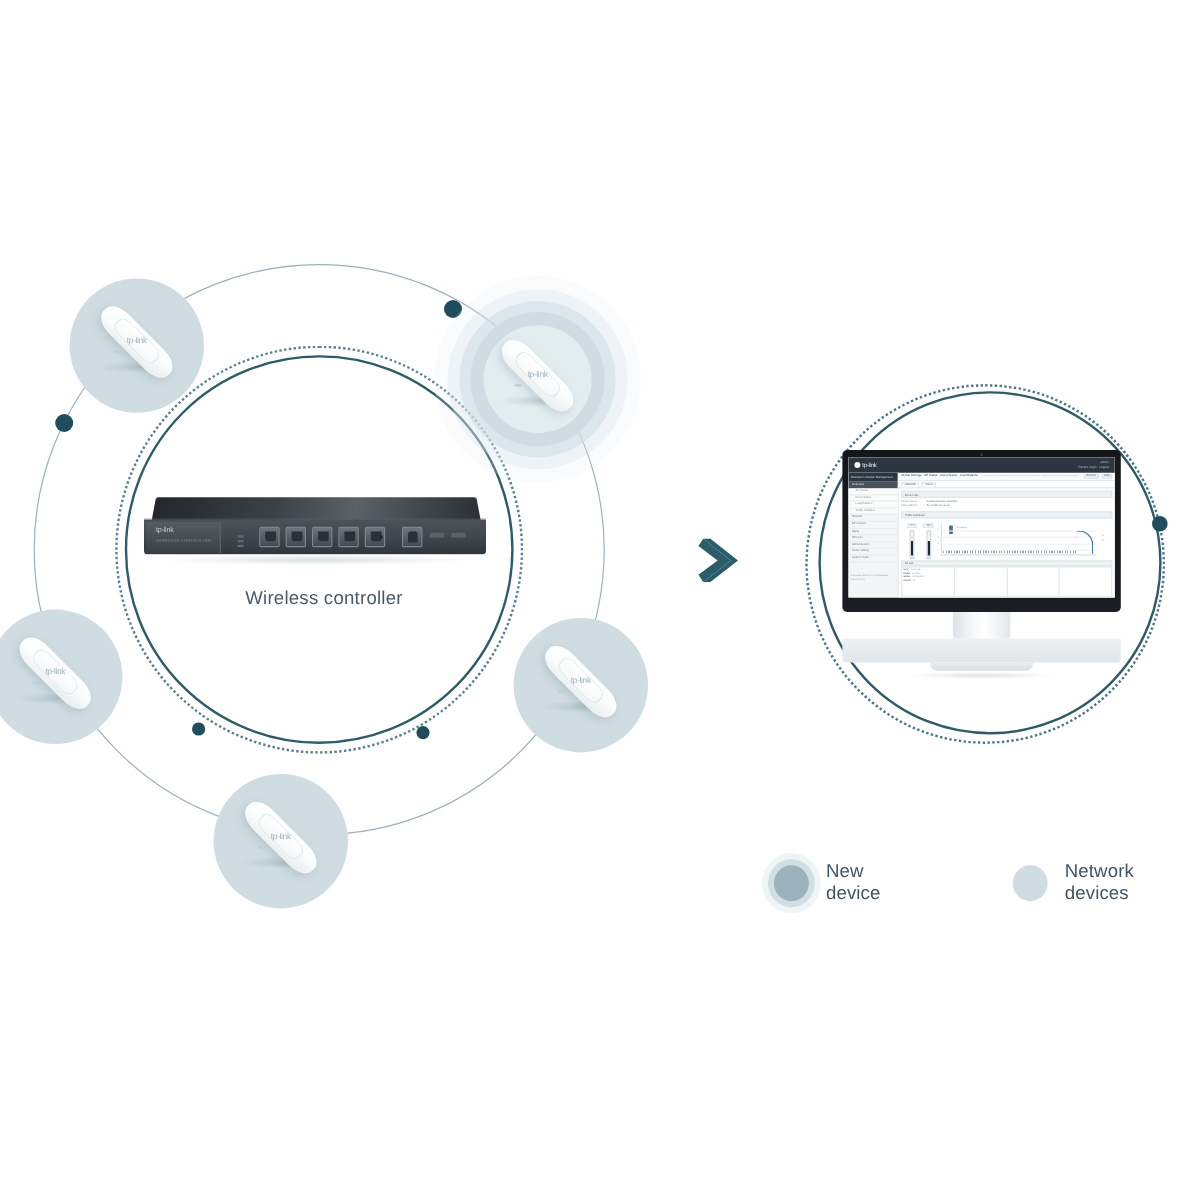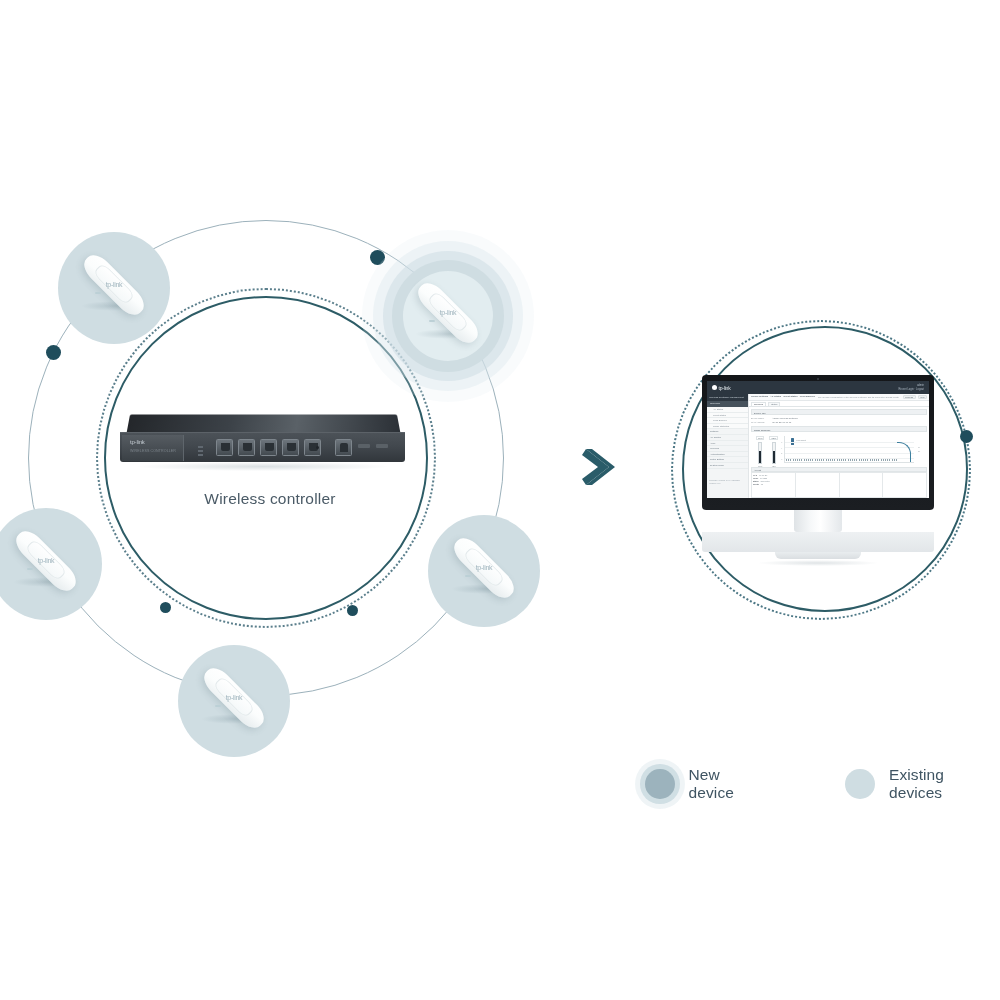--- a/index.html
+++ b/index.html
@@ -367,21 +367,21 @@
     margin: 0 2px; font-size: 2.2px; color: #4d5861; line-height: 5.5px; padding-left: 2px;
   }
   .bot-grid { display: flex; margin: 0 2px; flex: none; height: 26px; }
   .bot-cell { flex: 1; border: 0.4px solid #e4e8ea; border-left: none; padding: 1px; }
   .bot-cell:first-child { border-left: 0.4px solid #e4e8ea; }
   .bot-cell .kv { display: flex; gap: 2px; font-size: 1.9px; line-height: 3px; }
   .bot-cell .kv i { font-style: normal; color: #2c3640; }
   .bot-cell .kv u { text-decoration: none; color: #8c969d; }
 
   
-  #legend { left: 645px; top: 718px; display: flex; align-items: center; gap: 0; margin-top: 48px; }
+  #legend { left: 645px; top: 718px; display: flex; align-items: center; gap: 0; }
   .lg-item { display: flex; align-items: center; gap: 14px; }
   .lg-gap { width: 78px; }
   .lg-new {
     position: relative;
     width: 30px; height: 30px; border-radius: 50%;
     background: #9cb3bd;
     box-shadow: 0 0 0 5px rgba(202,218,225,0.85), 0 0 0 10px rgba(225,235,239,0.55);
   }
   .lg-exist {
     width: 30px; height: 30px; border-radius: 50%;
@@ -638,17 +638,17 @@
   </div>
 
   <div class="abs" id="legend">
     <div class="lg-item">
       <span class="lg-new"></span>
       <span class="lg-text">New device</span>
     </div>
     <div class="lg-gap"></div>
     <div class="lg-item">
       <span class="lg-exist"></span>
-      <span class="lg-text">Existing devices</span>
+      <span class="lg-text">Network devices</span>
     </div>
   </div>
 
 </div>
 
 </body></html>

